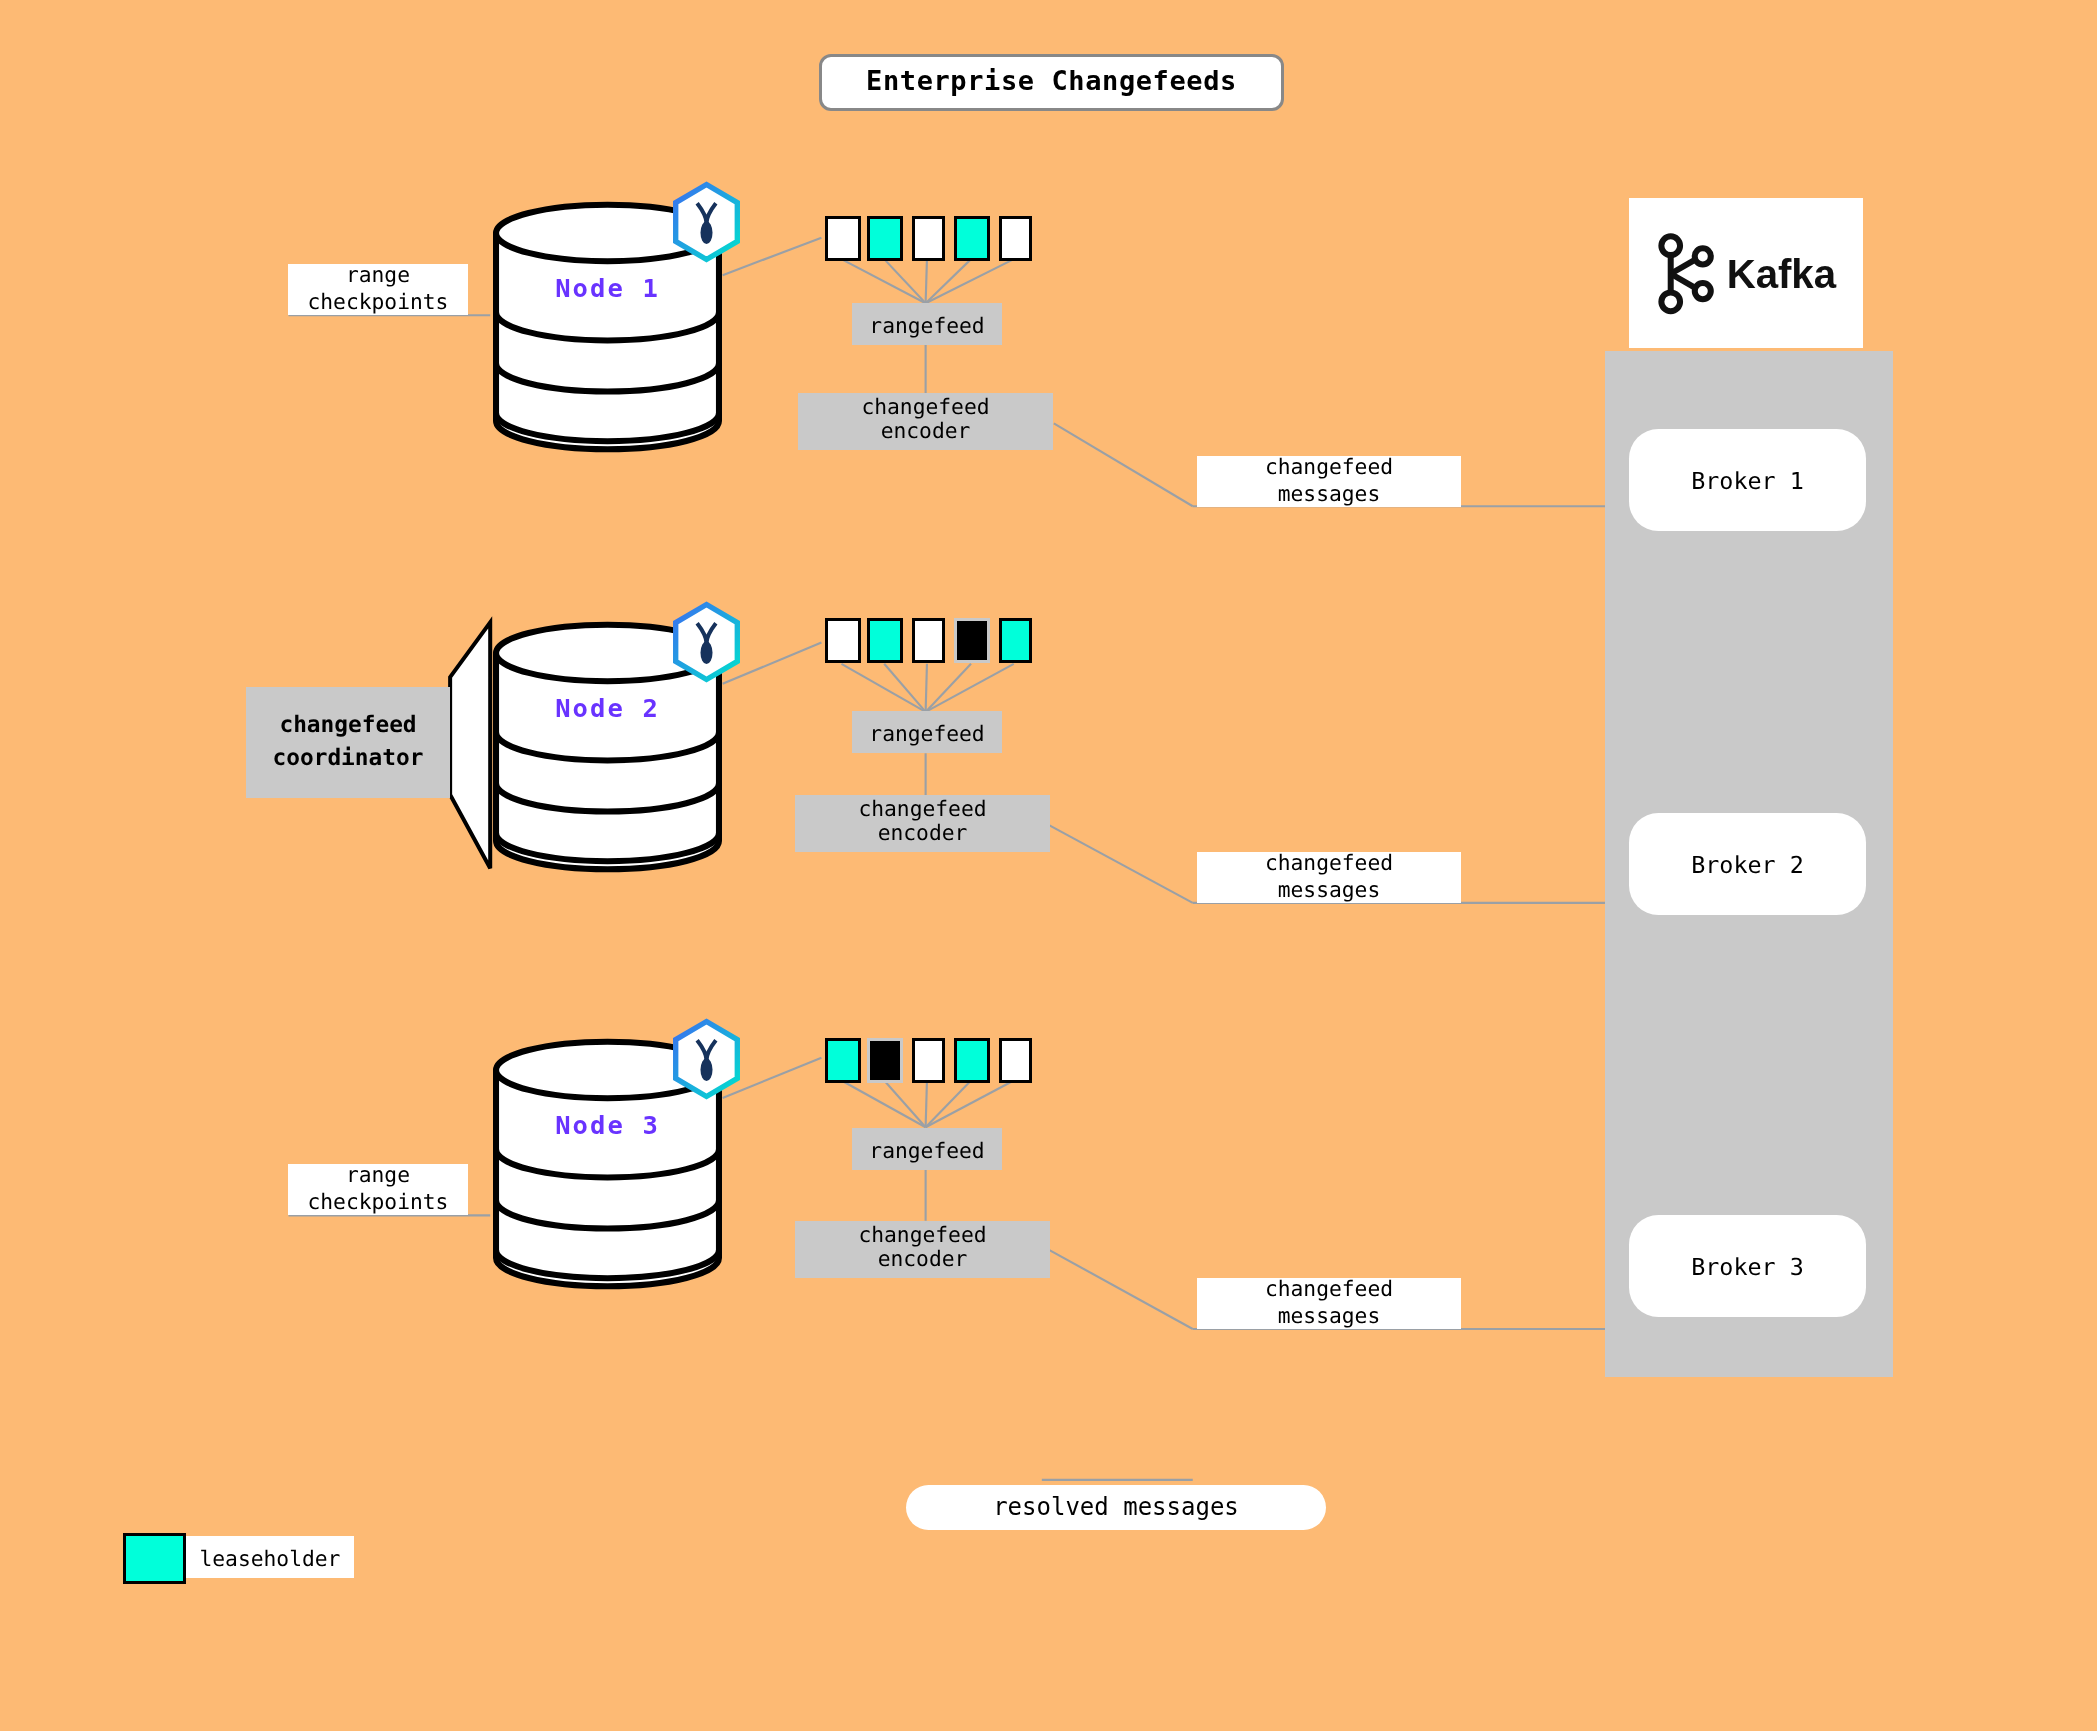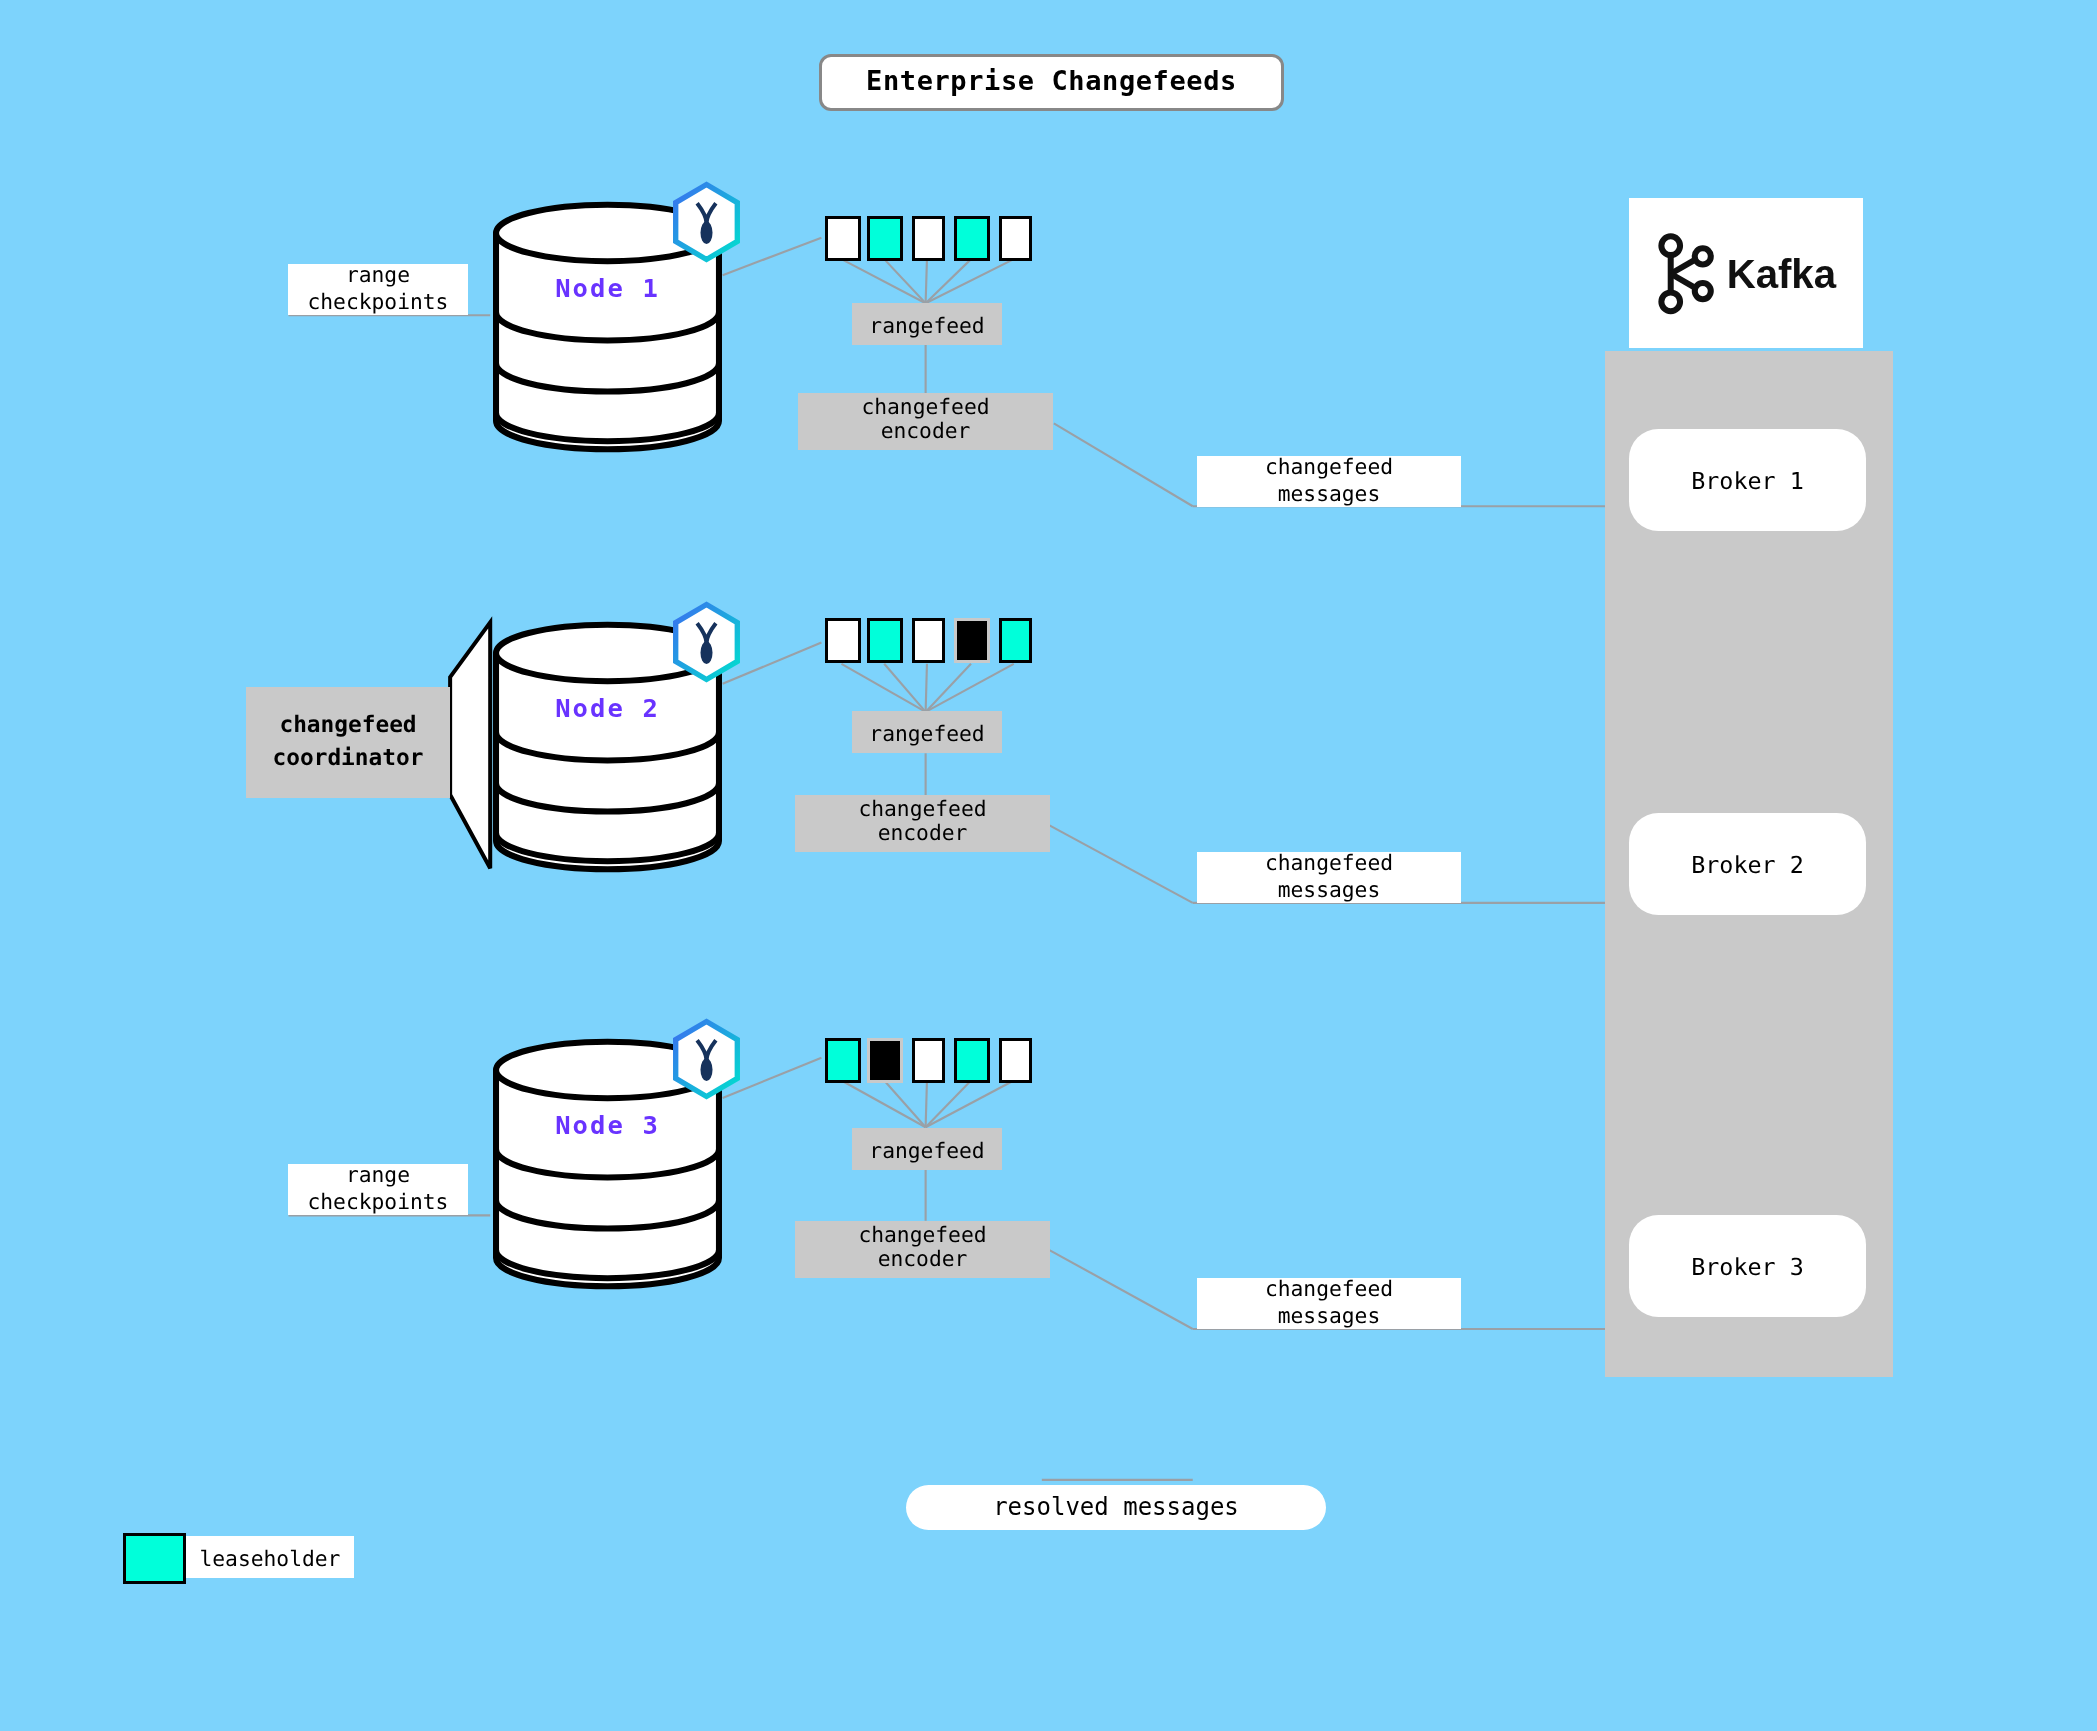--- a/index.html
+++ b/index.html
@@ -1,16 +1,16 @@
 <!DOCTYPE html>
 <html style="font-size:7.1px"><head>
 <meta charset="utf-8">
 <style>
   html,body{margin:0;padding:0;background:#000;}
-  .viewport{position:relative;width:2097px;height:1732px;background:#7dd3fc;overflow:hidden;}
+  .viewport{position:relative;width:2097px;height:1732px;background:#fdba74;overflow:hidden;}
   .stage{position:relative;width:699px;height:577px;transform:scale(3);transform-origin:0 0;
          font-family:"DejaVu Sans Mono",monospace;color:#000;}
   .abs{position:absolute;box-sizing:border-box;}
   .wires{position:absolute;left:0;top:0;width:699px;height:577px;z-index:0;}
 
   .titlebox{left:273px;top:18px;width:155px;height:18.7px;background:#fff;border:0.7px solid #888;
             border-radius:4px;display:flex;align-items:center;justify-content:center;
             font-weight:bold;font-size:9px;letter-spacing:0.2px;z-index:2;}
 
   .whitebox{background:#fff;color:#000;display:flex;flex-direction:column;align-items:center;

